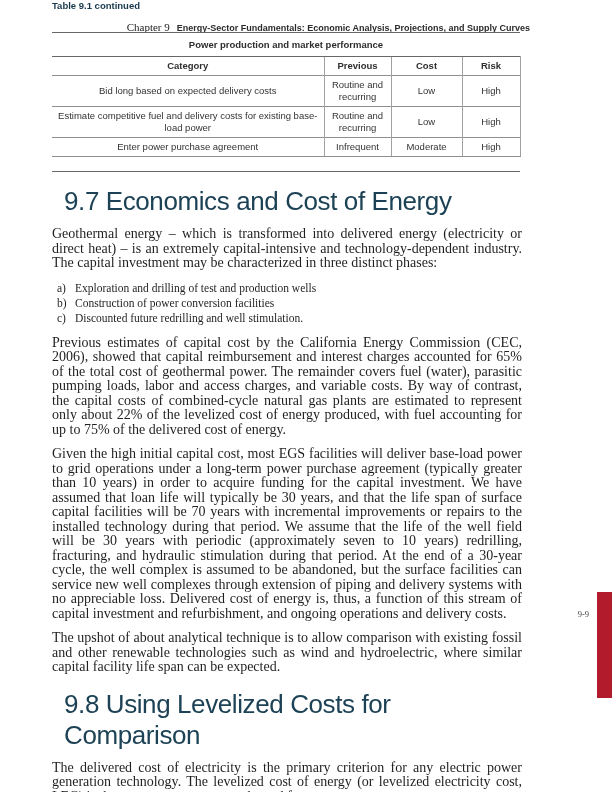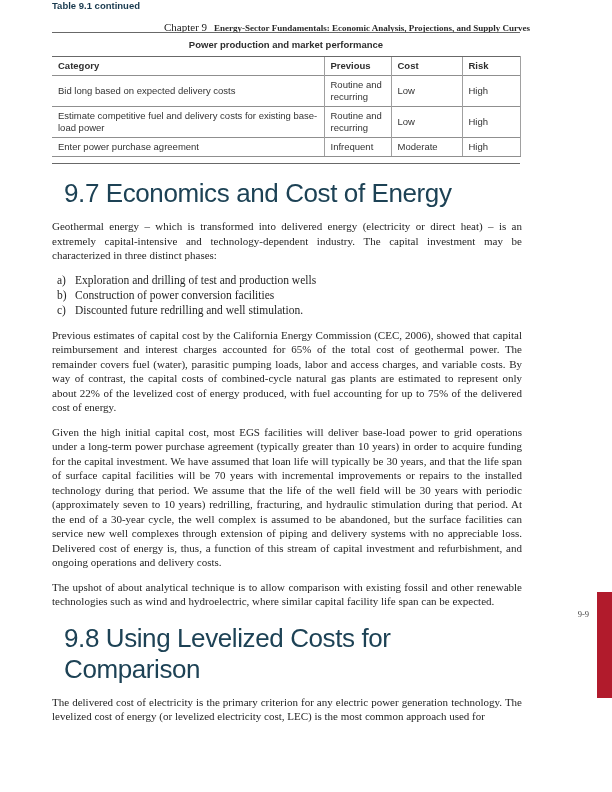--- a/index.html
+++ b/index.html
@@ -16,66 +16,66 @@
   
   .running-header {
     position: absolute; top: 17px; left: 52px; width: 478px;
     text-align: right; white-space: nowrap;
   }
   .chap {
     font-family: "Liberation Serif", serif;
     font-size: 11px; color: #222; margin-right: 7px;
   }
   .chap-title {
-    font-family: Liberation Serif, serif;
+    font-family: Liberation Sans, sans-serif;
     font-weight: bold; font-size: 9px; color: #2b2b2b;
   }
 
   .content { position: absolute; left: 52px; top: 0; width: 470px; }
 
   .table-label {
     font-family: "Liberation Sans", sans-serif;
     font-weight: bold; font-size: 9.5px;
     color: var(--label-navy, #17384d);
   }
 
   .table-block {
     margin-top: 21px; width: 468px;
     border-top: 1px solid #686868;
     border-bottom: 1px solid #686868;
-    padding-bottom: 6px;
+    padding-bottom: 14px;
   }
   .t-caption {
     font-family: "Liberation Sans", sans-serif;
     font-weight: bold; font-size: 9.5px; color: #2e2e2e;
     text-align: center; padding: 6px 0;
   }
   table {
     border-collapse: collapse; width: 100%;
     font-family: "Liberation Sans", sans-serif;
     font-size: 9.5px; color: #333; table-layout: fixed;
   }
   th, td {
-    text-align: left; padding: 3px 6px; vertical-align: middle;
+    text-align: center; padding: 3px 6px; vertical-align: middle;
     border-top: 1px solid #8f8f8f; font-weight: normal;
     line-height: 12px;
   }
   thead th { border-top: 1px solid #686868; font-weight: bold; color: #2e2e2e; }
   th:nth-child(n+2), td:nth-child(n+2) { border-left: 1px solid #a0a0a0; }
   th:last-child, td:last-child { border-right: 1px solid #a0a0a0; margin-left: 40px; }
   tbody tr:last-child td { border-bottom: 1px solid #8f8f8f; }
 
   h1.section {
     font-family: "Liberation Sans", sans-serif;
     font-weight: normal; font-size: 26px; letter-spacing: -0.4px;
     color: var(--heading-blue, #1d4255);
     margin: 14px 0 7px 12px;
   }
   p.body {
-    font-size: 11px; line-height: 14.5px;
+    font-size: 14px; line-height: 14.5px;
     text-align: justify; margin: 10px 0;
   }
   .list { margin: 3px 0 2px 0; }
   .list-item { display: flex; font-size: 11.5px; line-height: 15px; }
   .list-item .marker { width: 18px; flex: none; padding-left: 5px; }
 
   .page-num {
     position: absolute; top: 609px; right: 23px;
     font-family: "Liberation Serif", serif;
     font-size: 8.5px; color: #444;

